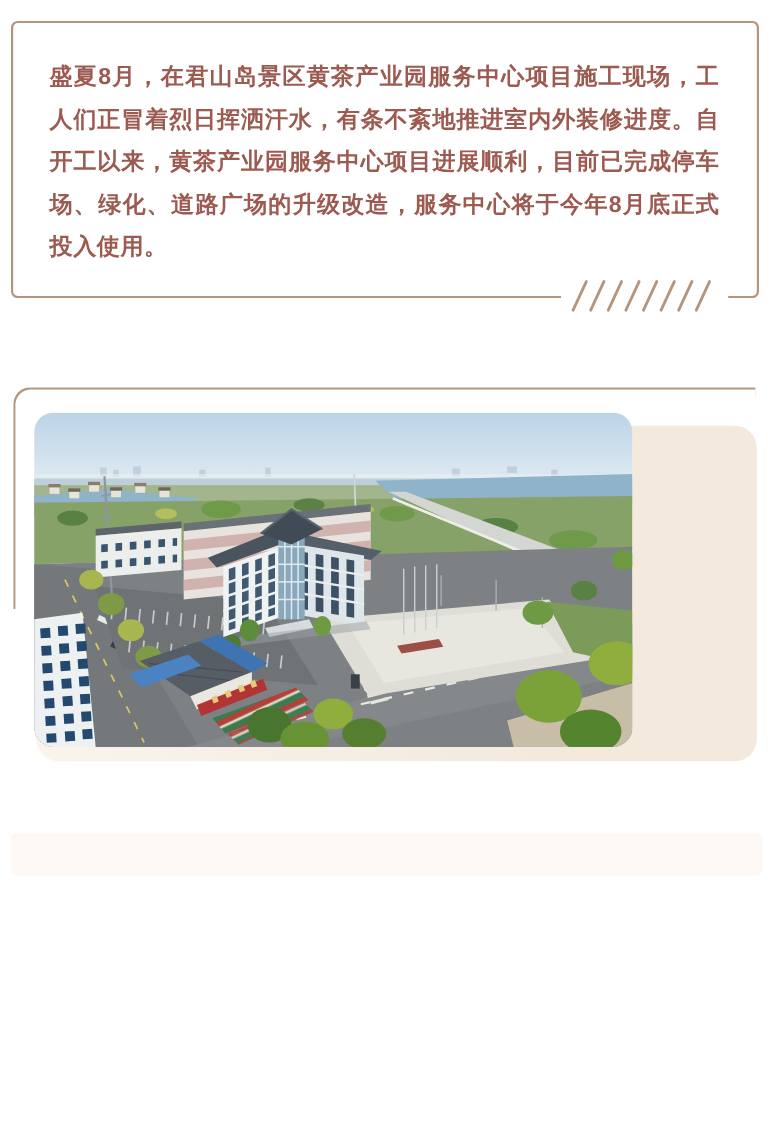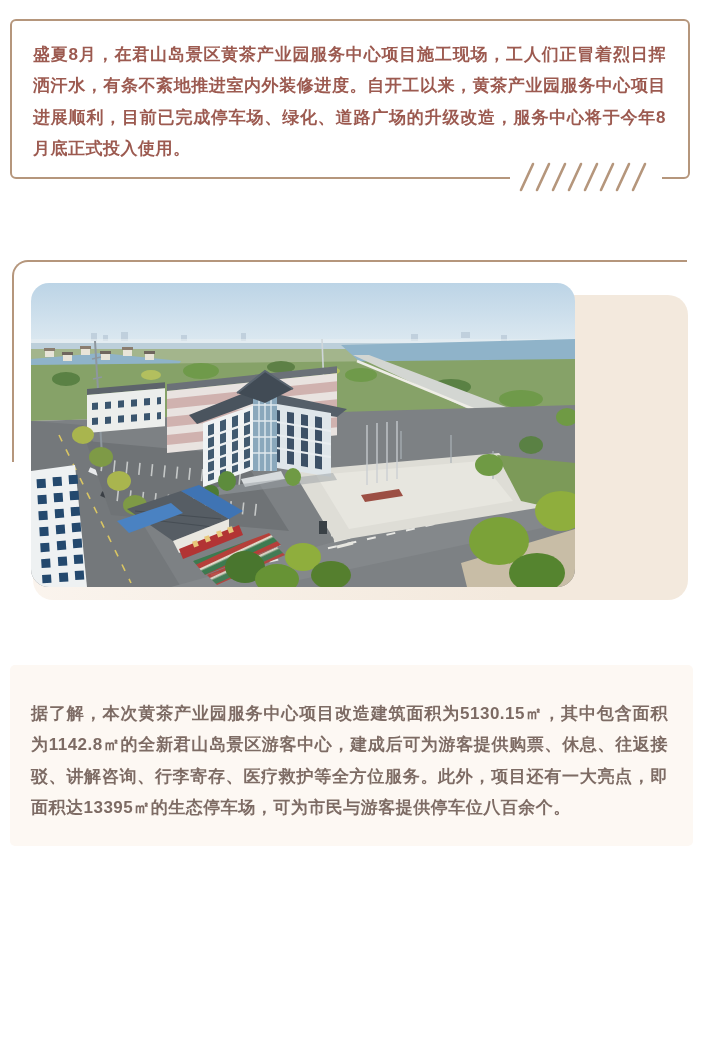--- a/index.html
+++ b/index.html
@@ -13,23 +13,23 @@
   
   .intro-box{
     margin:19px 12px 0 10px;
     border:2px solid #b5967c;
     border-radius:6px;
     padding:18px 22px 12px 21px;
     position:relative;
     box-sizing:border-box;
   }
   .intro-box p{
-    margin:0;
+    margin:12px;
     color:#9c5a50;
-    font-size:17px;
+    font-size:21px;
     font-weight:700;
     line-height:1.85;
     letter-spacing:.5px;
     text-align:justify;
   }
   .hatch{
     position:absolute;
     right:26px;bottom:-16px;
     background:#ffffff;
     padding:0 7px;
@@ -316,16 +316,15 @@
         <ellipse cx="506" cy="290" rx="28" ry="20" fill="#55842f"></ellipse>
         <ellipse cx="530" cy="228" rx="26" ry="20" fill="#8fae3d"></ellipse>
         <ellipse cx="458" cy="182" rx="14" ry="11" fill="#6f9a44"></ellipse>
         <ellipse cx="500" cy="162" rx="12" ry="9" fill="#5a8144"></ellipse>
         <ellipse cx="536" cy="134" rx="11" ry="9" fill="#6f9a44"></ellipse>
       </svg>
     </div>
   </div>
 
   <div class="body-box">
-    <p>据了解，本次黄茶产业园服务中心项目改造建筑面积为5130.15㎡，其中包含面积为1142.8㎡的全新君山岛景区游客中心，建成后可为游客提供购票、休息、往返接驳、讲解咨询、行李寄存、医疗救护等全方位服务。此外，项目还有一大亮点，即面积达13395㎡的生态停车场，可为市民与游客提供停车位八百余个。</p>
   </div>
 
 </div>
 
 </body></html>

